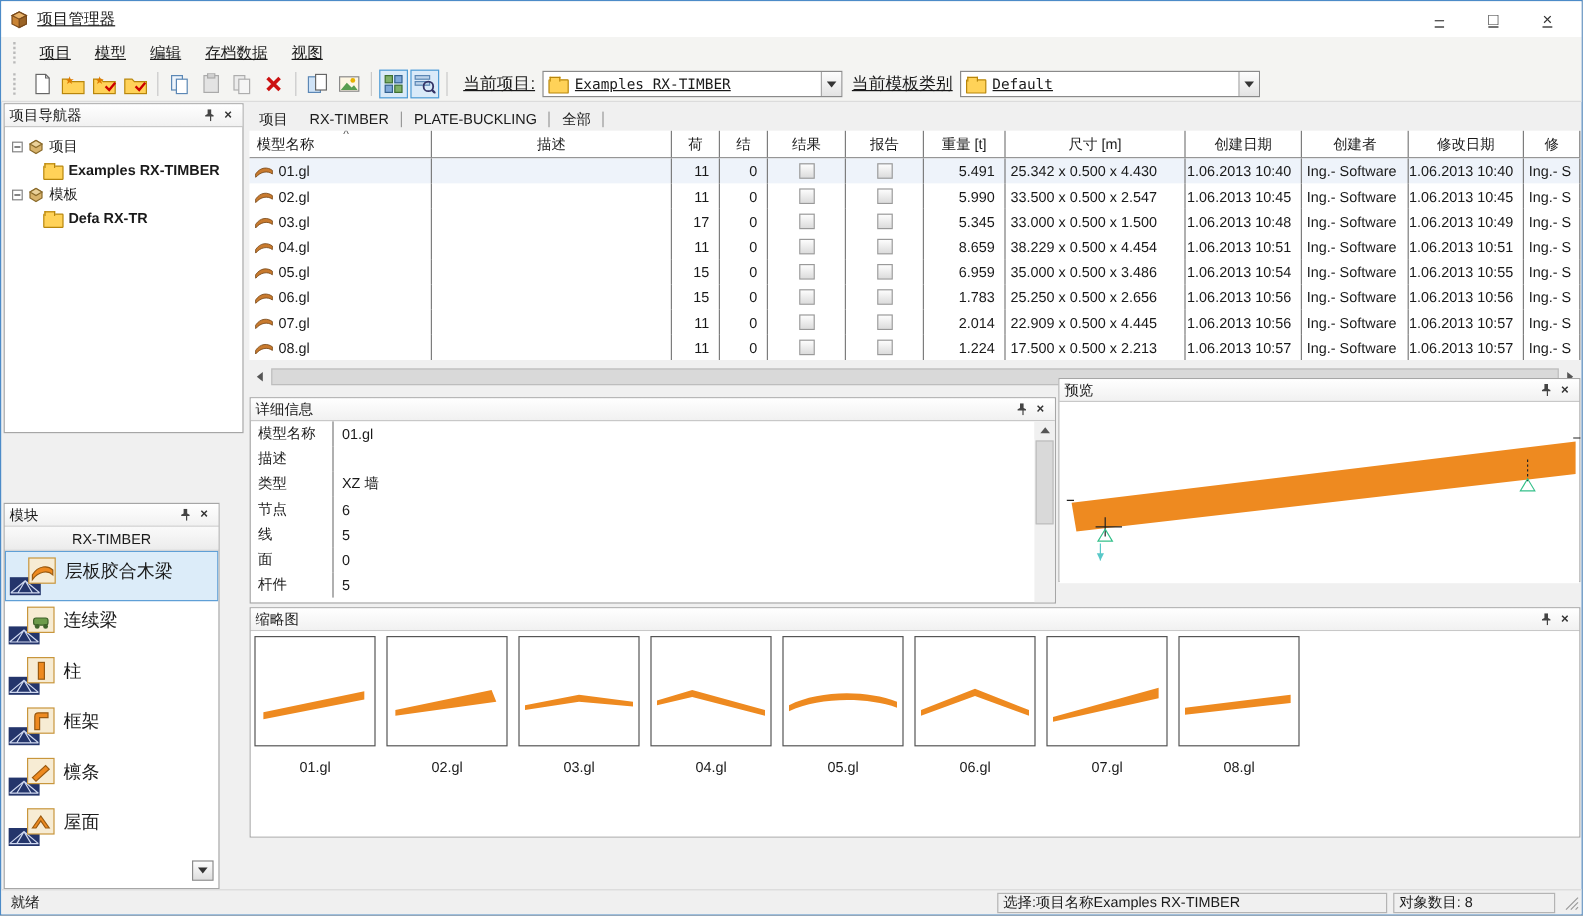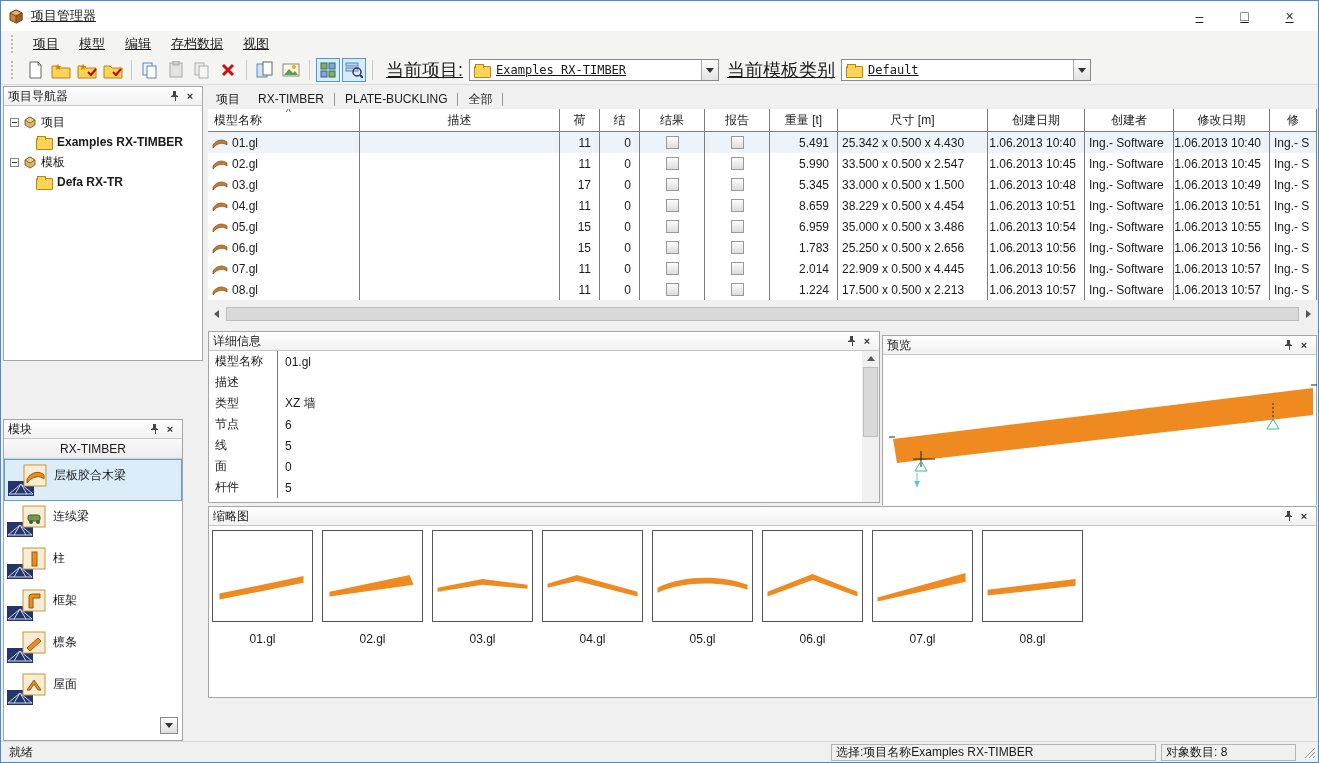--- a/index.html
+++ b/index.html
@@ -16,21 +16,21 @@
   
   .menubar{height:25px;background:#f4f4f2;display:flex;align-items:center;padding-left:10px;gap:2px;}
   .grip{width:5px;height:18px;border-left:2px dotted #b9b9b9;margin-right:6px;}
   .menu-item{padding:3px 9px;font-size:13px;}
   
   .toolbar{height:29px;background:#f4f4f2;display:flex;align-items:center;padding-left:10px;
     border-bottom:1px solid #dcdcdc;}
   .tbtn{width:24px;height:24px;display:flex;align-items:center;justify-content:center;margin:0 1px;}
   .tbtn.toggled{background:#d9eaf9;border:1px solid #4e9bd4;}
   .tsep{width:1px;height:20px;background:#c9c9c9;margin:0 5px;}
-  .tlabel{margin:0 6px 0 8px;font-size:18px;}
+  .tlabel{margin:0 6px 0 8px;font-size:14px;}
   .combo{display:flex;align-items:center;height:22px;background:#fff;border:1px solid #8a8a8a;
     width:250px;padding-left:4px;}
   .combo .cval{flex:1;font-family:"DejaVu Sans Mono",monospace;font-size:12px;margin-left:5px;
     white-space:nowrap;overflow:hidden;}
   .combo .drop{width:17px;height:20px;border-left:1px solid #a8a8a8;background:linear-gradient(#fdfdfd,#e3e3e3);
     display:flex;align-items:center;justify-content:center;}
   .tri-down{width:0;height:0;border-left:4px solid transparent;border-right:4px solid transparent;
     border-top:5px solid #333;}
   .tri-up{width:0;height:0;border-left:4px solid transparent;border-right:4px solid transparent;
     border-bottom:5px solid #555;}
@@ -51,21 +51,21 @@
   .tree{padding:6px 4px;position:relative;}
   .tnode{display:flex;align-items:center;height:20px;gap:4px;}
   .tnode .expander{width:9px;height:9px;border:1px solid #848484;background:#fff;position:relative;margin-left:2px;}
   .tnode .expander::after{content:"";position:absolute;left:1px;top:3px;width:5px;height:1px;background:#333;}
   .tchild{display:flex;align-items:center;height:20px;gap:4px;padding-left:28px;font-weight:bold;}
   .mod-group{height:20px;background:linear-gradient(#fafafa,#ececec);border-bottom:1px solid #cfcfcf;
     display:flex;align-items:center;justify-content:center;font-size:12px;flex:0 0 20px;}
   .mod-list{flex:1;overflow:hidden;position:relative;}
   .mod-item{display:flex;align-items:flex-start;gap:6px;padding:4px 3px 4px 3px;height:42px;}
   .mod-item.selected{background:#dcecf9;border:1px solid #5f9fd6;}
-  .mod-item .mlabel{margin-top:3px;font-size:12px;}
+  .mod-item .mlabel{margin-top:3px;font-size:15px;}
   .scroll-more{position:absolute;right:4px;bottom:6px;width:18px;height:17px;border:1px solid #8a8a8a;
     background:linear-gradient(#fdfdfd,#dedede);display:flex;align-items:center;justify-content:center;}
   
   .tabsrow{position:absolute;left:207px;top:88px;right:2px;height:20px;display:flex;align-items:center;gap:2px;}
   .tab{padding:2px 8px;font-size:12px;}
   .tabsep{width:1px;height:13px;background:#999;}
   .gridtable{position:absolute;left:207px;top:108px;right:1px;background:#fff;}
   .thead{display:grid;grid-template-columns:152px 200px 40px 40px 65px 65px 68px 150px 97px 89px 96px 1fr;
     height:23px;border-bottom:1px solid #7d7d7d;background:#fff;}
   .thead .hc{display:flex;align-items:center;justify-content:center;border-right:1px solid #7d7d7d;
@@ -88,21 +88,21 @@
   
   .details{left:207px;top:330px;width:672px;height:172px;}
   .dbody{flex:1;position:relative;overflow:hidden;}
   .drow{display:flex;height:21px;align-items:center;}
   .drow .dl{width:68px;padding-left:6px;flex:0 0 68px;}
   .drow .dv{border-left:1px solid #7d7d7d;align-self:stretch;display:flex;align-items:center;
     padding-left:7px;flex:1;margin-right:17px;}
   .vscroll{position:absolute;right:0;top:0;bottom:0;width:17px;background:#f0f0f0;}
   .vscroll .sbtn{width:17px;height:15px;}
   .vthumb{position:absolute;left:1px;right:1px;top:16px;height:70px;background:#d9d9d9;border:1px solid #bdbdbd;}
-  .preview{left:881px;top:334px;right:1px;height:170px;}
+  .preview{left:881px;top:314px;right:1px;height:170px;}
   .pbody{flex:1;background:#fff;position:relative;}
   
   .thumbs{left:207px;top:505px;right:1px;height:192px;}
   .thumbs .tb-body{flex:1;background:#fff;display:flex;gap:9px;padding:4px 0 0 3px;align-items:flex-start;}
   .card{width:101px;display:flex;flex-direction:column;align-items:center;}
   .card .frame{width:101px;height:92px;border:1px solid #555;background:#fff;}
   .card .clabel{margin-top:10px;font-size:12px;}
   
   .statusbar{position:absolute;left:0;right:0;bottom:0;height:21px;background:#f0f0f0;
     border-top:1px solid #d9d9d9;display:flex;align-items:center;font-size:12px;}

